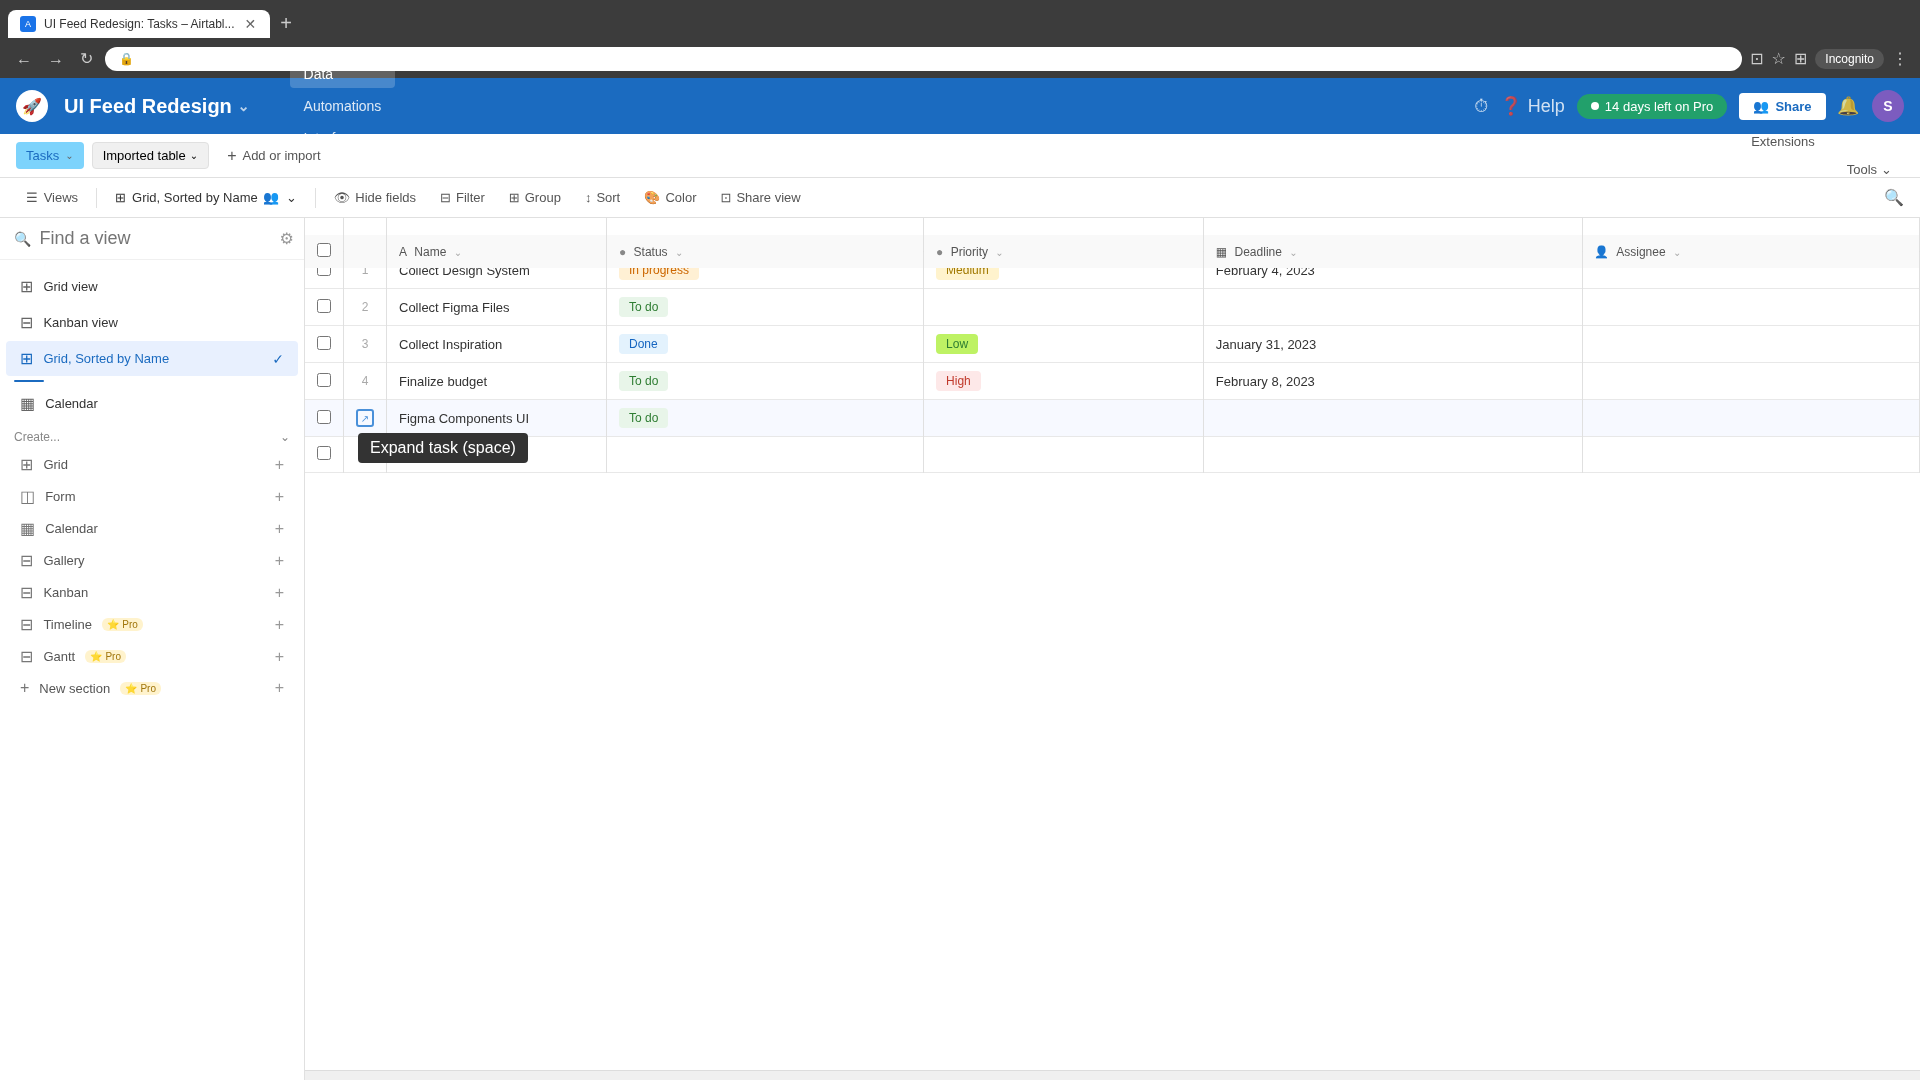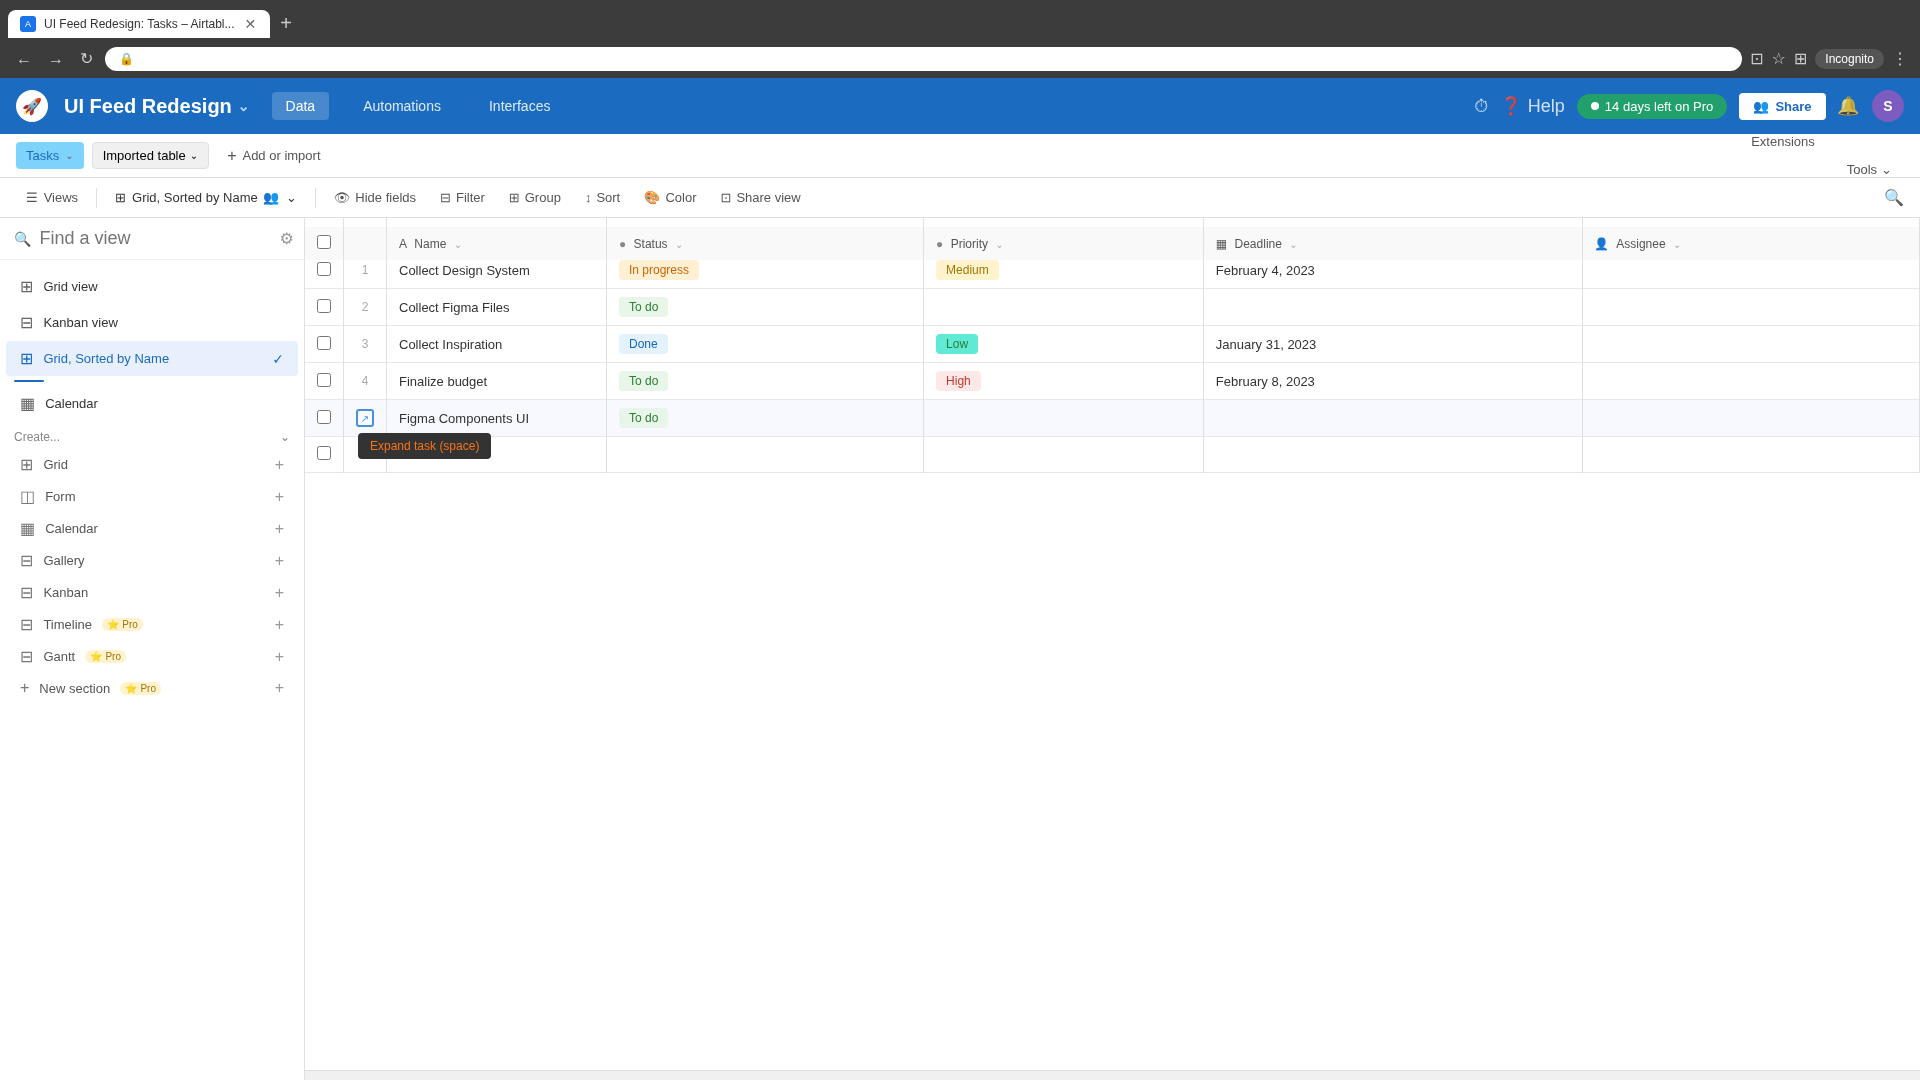--- a/index.html
+++ b/index.html
@@ -20,21 +20,21 @@
     .url-text { flex: 1; }
     .addr-icons { display: flex; gap: 8px; color: #ccc; font-size: 16px; align-items: center; }
     .incognito-badge { background: #555; color: #fff; border-radius: 12px; padding: 3px 10px; font-size: 12px; }
 
     
     .app-header { background: #1b6bc0; display: flex; align-items: center; padding: 0 16px; height: 56px; gap: 16px; }
     .app-logo { width: 32px; height: 32px; background: #fff; border-radius: 50%; display: flex; align-items: center; justify-content: center; }
     .logo-rocket { font-size: 16px; }
     .app-title { color: #fff; font-size: 20px; font-weight: 700; display: flex; align-items: center; gap: 6px; }
     .app-title-chevron { color: rgba(255,255,255,0.7); font-size: 14px; }
-    .header-nav { display: flex; gap: 20px; margin-left: 6px; }
+    .header-nav { display: flex; gap: 4px; margin-left: 24px; flex-direction: column; }
     .header-nav-btn { color: rgba(255,255,255,0.85); padding: 6px 14px; border-radius: 4px; cursor: pointer; font-size: 14px; font-weight: 500; }
     .header-nav-btn.active { background: rgba(255,255,255,0.2); color: #fff; }
     .header-spacer { flex: 1; }
     .header-right { display: flex; align-items: center; gap: 12px; }
     .pro-badge { background: #22a06b; color: #fff; border-radius: 20px; padding: 5px 14px; font-size: 13px; font-weight: 500; display: flex; align-items: center; gap: 6px; }
     .pro-dot { width: 8px; height: 8px; background: #fff; border-radius: 50%; }
     .share-btn { background: #fff; color: #1b6bc0; border-radius: 4px; padding: 6px 14px; font-size: 13px; font-weight: 600; display: flex; align-items: center; gap: 6px; cursor: pointer; }
     .header-icon { color: rgba(255,255,255,0.8); font-size: 18px; cursor: pointer; }
     .avatar { width: 32px; height: 32px; background: #7c5cbf; border-radius: 50%; color: #fff; display: flex; align-items: center; justify-content: center; font-size: 14px; font-weight: 600; }
 
@@ -80,46 +80,46 @@
     .sidebar-section-label { display: flex; align-items: center; justify-content: space-between; font-size: 12px; color: #888; font-weight: 500; }
     .sidebar-create { display: flex; align-items: center; gap: 10px; padding: 6px 14px; cursor: pointer; font-size: 13px; color: #555; margin: 1px 6px; }
     .sidebar-create-icon { font-size: 16px; color: #777; }
     .sidebar-create .plus-add { color: #999; margin-left: auto; font-size: 16px; }
     .pro-tag { background: #fff3cd; border-radius: 6px; padding: 1px 5px; font-size: 10px; color: #a0750a; display: flex; align-items: center; gap: 2px; }
 
     
     .table-area { flex: 1; overflow: hidden; display: flex; flex-direction: column; }
     .table-container { flex: 1; overflow: auto; position: relative; }
     table { border-collapse: collapse; width: 100%; }
-    thead th { background: #f9f9f9; border-bottom: 1px solid #ddd; border-right: 1px solid #e0e0e0; padding: 8px 12px; font-size: 12px; font-weight: 500; color: #555; text-align: left; white-space: nowrap; position: sticky; top: 9px; z-index: 10; }
+    thead th { background: #f9f9f9; border-bottom: 1px solid #ddd; border-right: 1px solid #e0e0e0; padding: 8px 12px; font-size: 12px; font-weight: 500; color: #555; text-align: left; white-space: nowrap; position: sticky; top: 17px; z-index: 10; }
     thead th:first-child { width: 36px; background: #f9f9f9; }
     thead th:nth-child(2) { width: 40px; background: #f9f9f9; color: #888; font-size: 11px; }
     thead th.name-col { width: 220px; }
     tbody tr { border-bottom: 1px solid #e8e8e8; }
     tbody td { border-right: 1px solid #e0e0e0; padding: 8px 12px; font-size: 13px; color: #333; vertical-align: middle; }
     tbody td:first-child { width: 36px; text-align: center; }
     tbody td:nth-child(2) { width: 40px; color: #aaa; font-size: 12px; text-align: center; }
     .row-number { color: #aaa; font-size: 12px; }
     .status-badge { display: inline-block; border-radius: 4px; padding: 3px 10px; font-size: 12px; font-weight: 500; white-space: nowrap; }
     .status-inprogress { background: #fff0d4; color: #cc6600; text-align: right; }
     .status-todo { background: #e8f5e9; color: #2e7d32; }
     .status-done { background: #e3f2fd; color: #1565c0; }
     .priority-badge { display: inline-block; border-radius: 4px; padding: 3px 10px; font-size: 12px; font-weight: 500; }
     .priority-medium { background: #fff3cd; color: #a07800; }
-    .priority-low { background: #5eead4; color: #2e7d32; text-align: center; }
+    .priority-low { background: #bef264; color: #2e7d32; text-align: center; }
     .priority-high { background: #fde8e8; color: #c0392b; }
     .expand-icon { width: 18px; height: 18px; border: 2px solid #4a90d9; border-radius: 3px; display: inline-flex; align-items: center; justify-content: center; cursor: pointer; color: #4a90d9; font-size: 10px; }
     .checkbox { width: 14px; height: 14px; border: 1px solid #ccc; border-radius: 2px; cursor: pointer; }
     .col-icon { margin-right: 4px; font-size: 12px; }
     .col-sort { color: #aaa; font-size: 10px; margin-left: 4px; cursor: pointer; }
     .table-bottom { background: #f0f0f0; border-top: 1px solid #ddd; padding: 6px 14px; display: flex; align-items: center; gap: 12px; }
     .bottom-btn { display: flex; align-items: center; gap: 5px; font-size: 13px; color: #555; cursor: pointer; }
 
     
-    .tooltip { background: #333; color: #f97316; border-radius: 4px; padding: 6px 12px; font-size: 12px; position: absolute; white-space: nowrap; z-index: 100; }
+    .tooltip { background: #333; color: #ffffff; border-radius: 4px; padding: 6px 12px; font-size: 16px; position: absolute; white-space: nowrap; z-index: 100; }
   </style>
 </head>
 <body>
 
 <div class="browser-chrome">
   <div class="tab-bar">
     <div class="tab">
       <div class="tab-favicon">A</div>
       <span class="tab-title">UI Feed Redesign: Tasks – Airtabl...</span>
       <span class="tab-close">✕</span>

